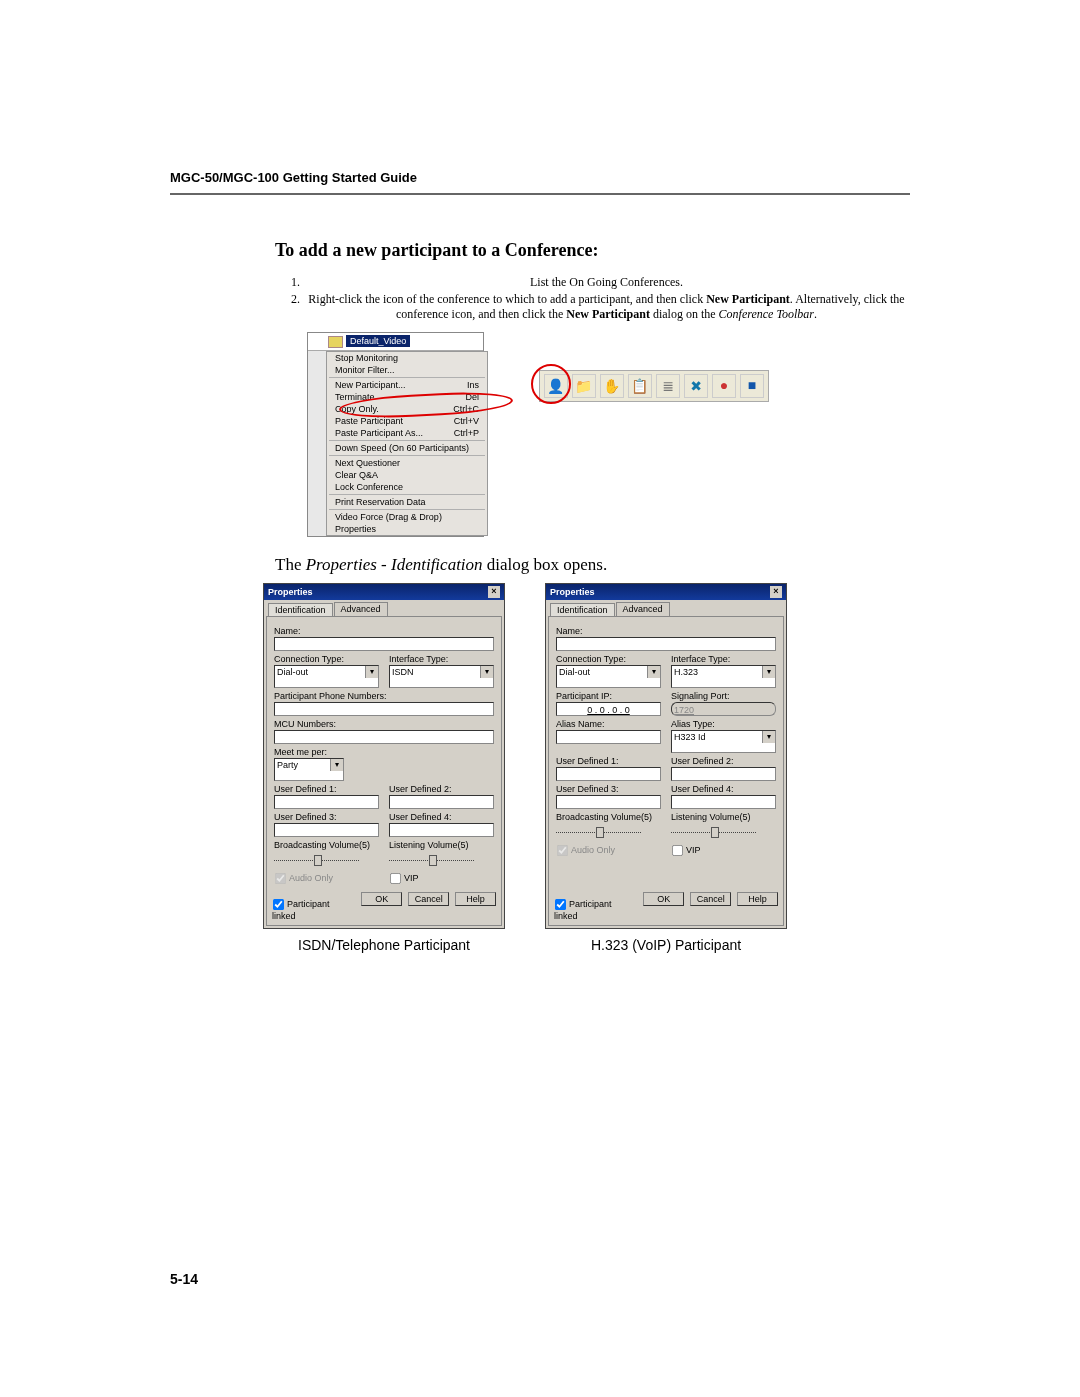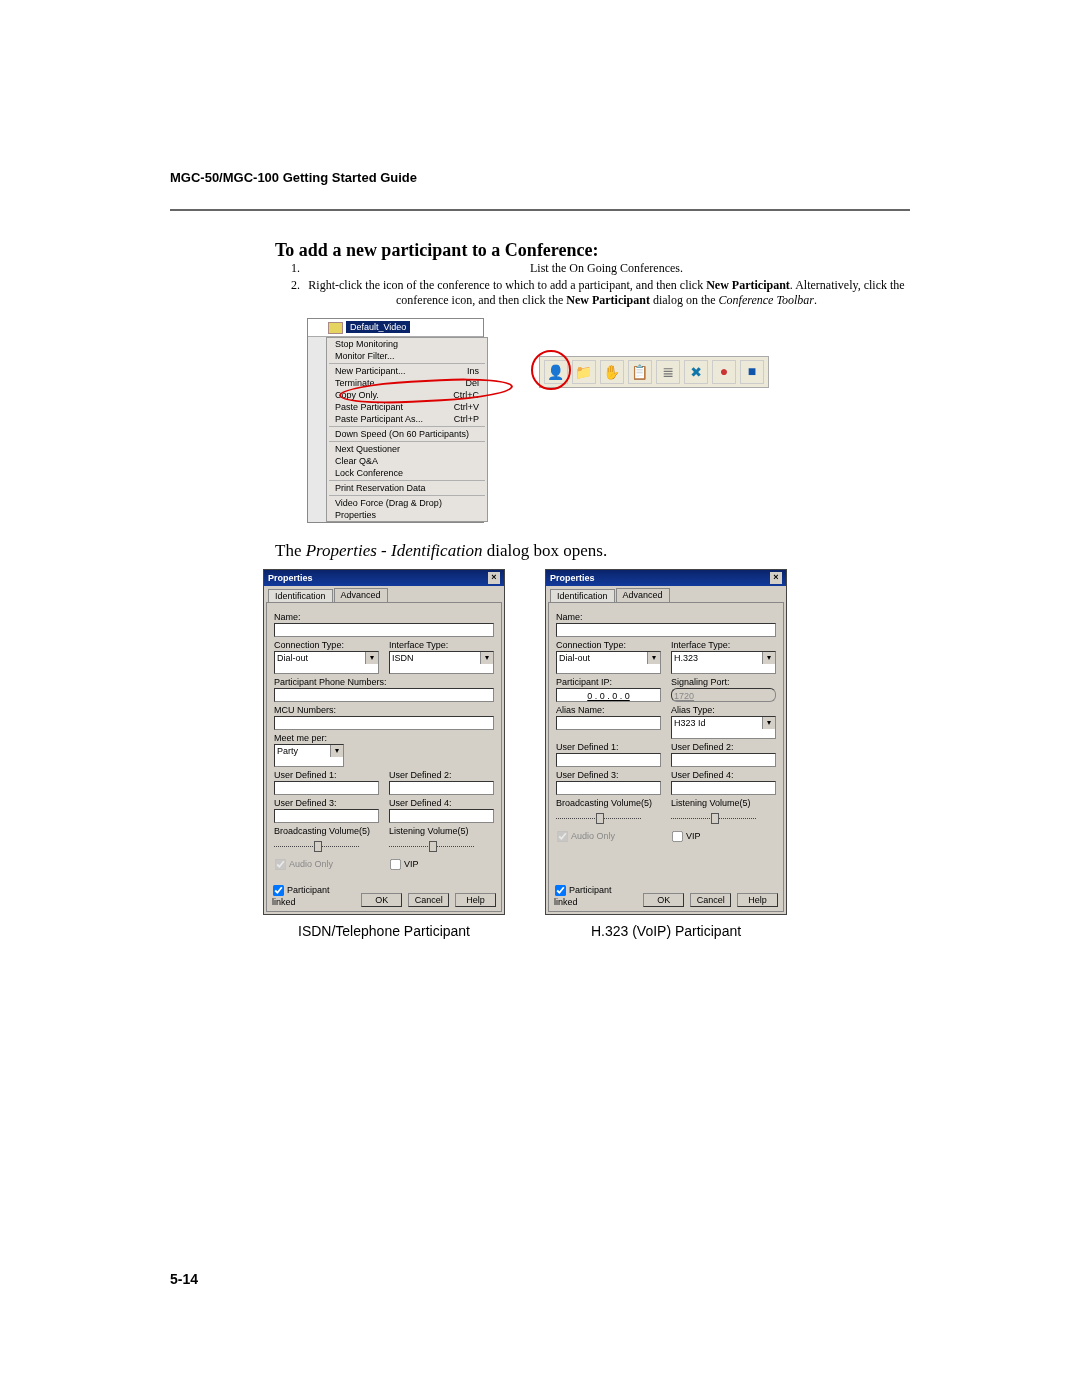--- a/index.html
+++ b/index.html
@@ -17,32 +17,32 @@
   }
   .header-bar {
     position: absolute;
     left: 170px;
     right: 170px;
     top: 170px;
     border-bottom: 2px solid #666;
     font-family: Arial, sans-serif;
     font-weight: bold;
     font-size: 13px;
-    padding-bottom: 24px;
+    padding-bottom: 8px;
   }
   .content {
     position: absolute;
     left: 275px;
     right: 170px;
     top: 240px;
   }
   .section-heading {
     font-weight: bold;
     font-size: 18px;
-    margin-bottom: 0;
+    margin-bottom: 14px;
   }
   ol.steps {
     margin: 0 0 10px 0;
     padding-left: 28px;
     font-size: 12px;
     line-height: 1.25;
     text-align: center;
   }
   ol.steps li { margin-bottom: 2px; }
   .body-text {
@@ -254,21 +254,21 @@
     background: #d4d0c8;
     border: 1px solid #555;
   }
   .chk { font-size: 9px; margin-top: 6px; }
   .chk input { vertical-align: middle; transform: scale(0.85); margin: 0 2px 0 0; }
   .disabled { color: #888; border-radius: 6px; }
   .dlg-footer {
     position: absolute;
     left: 5px; right: 5px; bottom: 4px;
     display: flex;
-    align-items: flex-end;
+    align-items: flex-start;
     gap: 6px;
     font-size: 9px;
   }
   .dlg-footer .btn {
     border: 1px outset #888;
     background: #d4d0c8;
     width: 42px;
     text-align: center;
     padding: 1px 0;
     font-size: 9px;

